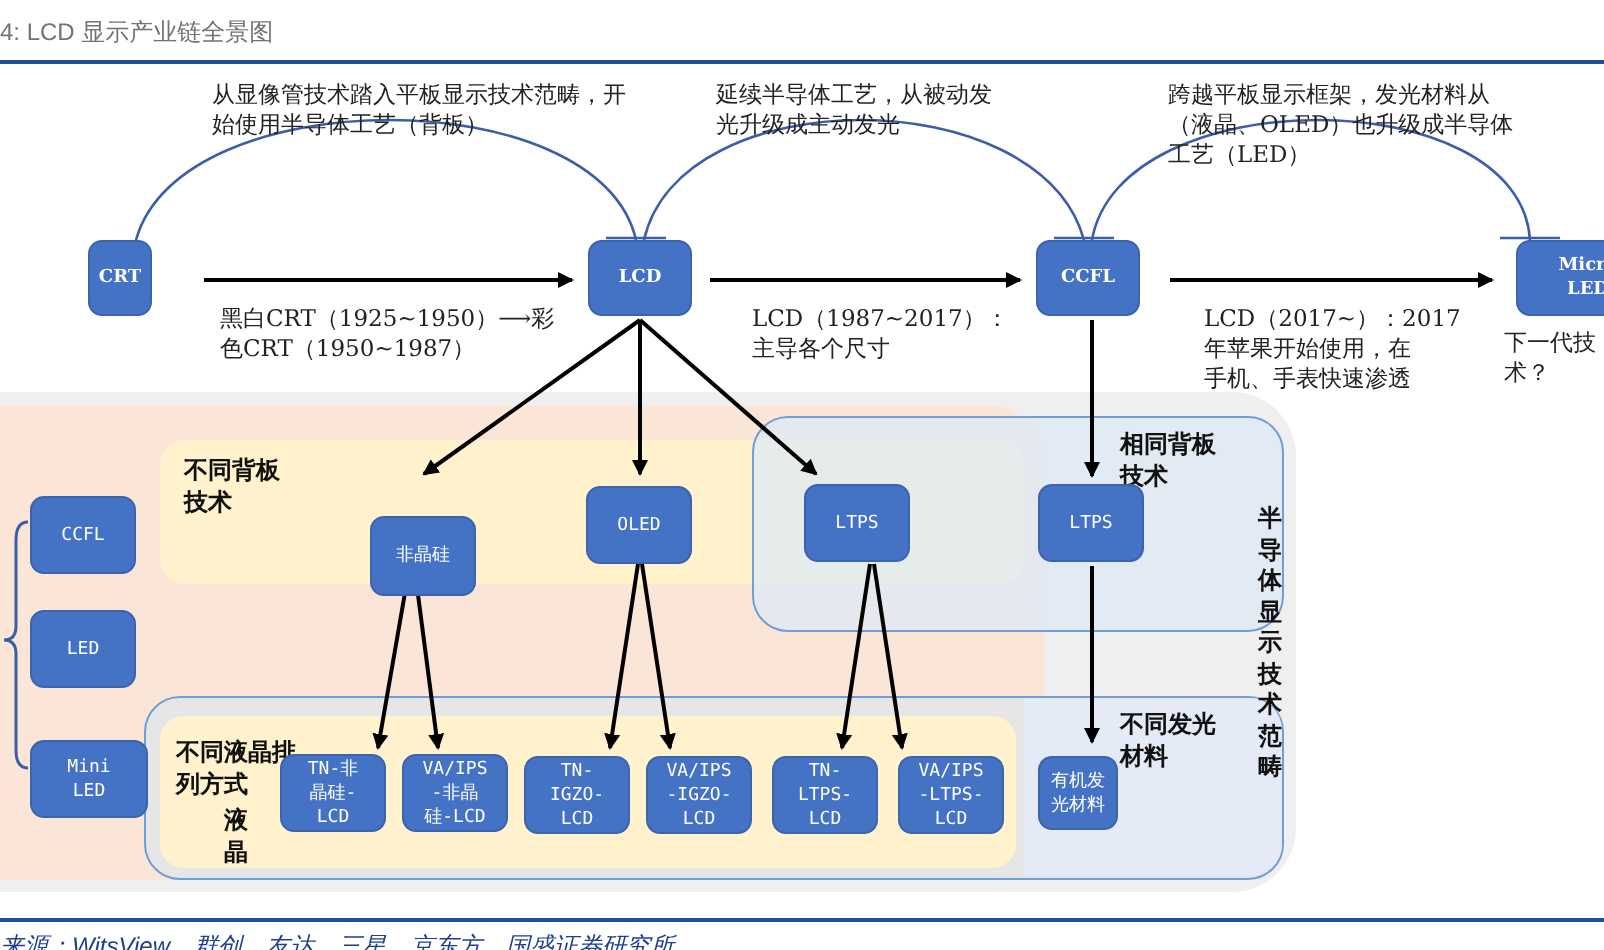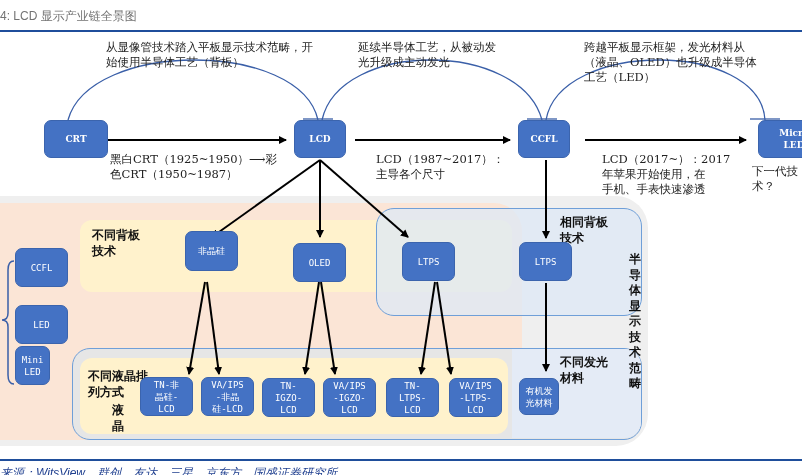--- a/index.html
+++ b/index.html
@@ -65,21 +65,21 @@
 </svg>
 
 <div class="txt" style="left:106px;top:40px;">从显像管技术踏入平板显示技术范畴，开
 始使用半导体工艺（背板）</div>
 <div class="txt" style="left:358px;top:40px;">延续半导体工艺，从被动发
 光升级成主动发光</div>
 <div class="txt" style="left:584px;top:40px;">跨越平板显示框架，发光材料从
 （液晶、OLED）也升级成半导体
 工艺（LED）</div>
 
-<div class="node bold" style="left:44px;top:120px;width:64px;height:38px;">CRT</div>
+<div class="node bold" style="left:44px;top:120px;width:32px;height:38px;">CRT</div>
 <div class="node bold" style="left:294px;top:120px;width:52px;height:38px;">LCD</div>
 <div class="node bold" style="left:518px;top:120px;width:52px;height:38px;">CCFL</div>
 <div class="node bold" style="left:758px;top:120px;width:72px;height:38px;border-radius:7px 0 0 7px;">Micro
 LED</div>
 
 <div class="txt" style="left:110px;top:152px;">黑白CRT（1925~1950）⟶彩
 色CRT（1950~1987）</div>
 <div class="txt" style="left:376px;top:152px;">LCD（1987~2017）：
 主导各个尺寸</div>
 <div class="txt" style="left:602px;top:152px;">LCD（2017~）：2017
@@ -95,24 +95,24 @@
 <div class="label" style="left:88px;top:368px;">不同液晶排
 列方式</div>
 <div class="label" style="left:112px;top:402px;">液
 晶</div>
 <div class="label" style="left:560px;top:354px;">不同发光
 材料</div>
 <div class="vert" style="left:629px;top:252px;">半导体显示技术范畴</div>
 
 <div class="node" style="left:15px;top:248px;width:53px;height:39px;">CCFL</div>
 <div class="node" style="left:15px;top:305px;width:53px;height:39px;">LED</div>
-<div class="node" style="left:15px;top:346px;width:35px;height:39px;">Mini
+<div class="node" style="left:15px;top:370px;width:59px;height:39px;">Mini
 LED</div>
 
-<div class="node" style="left:185px;top:231px;width:53px;height:40px;">非晶硅</div>
+<div class="node" style="left:185px;top:258px;width:53px;height:40px;">非晶硅</div>
 <div class="node" style="left:293px;top:243px;width:53px;height:39px;">OLED</div>
 <div class="node" style="left:402px;top:242px;width:53px;height:39px;">LTPS</div>
 <div class="node" style="left:519px;top:242px;width:53px;height:39px;">LTPS</div>
 
 <div class="node" style="left:140px;top:377px;width:53px;height:39px;text-align:center;">TN-非
 晶硅-
 LCD</div>
 <div class="node" style="left:201px;top:377px;width:53px;height:39px;">VA/IPS
 -非晶
 硅-LCD</div>

